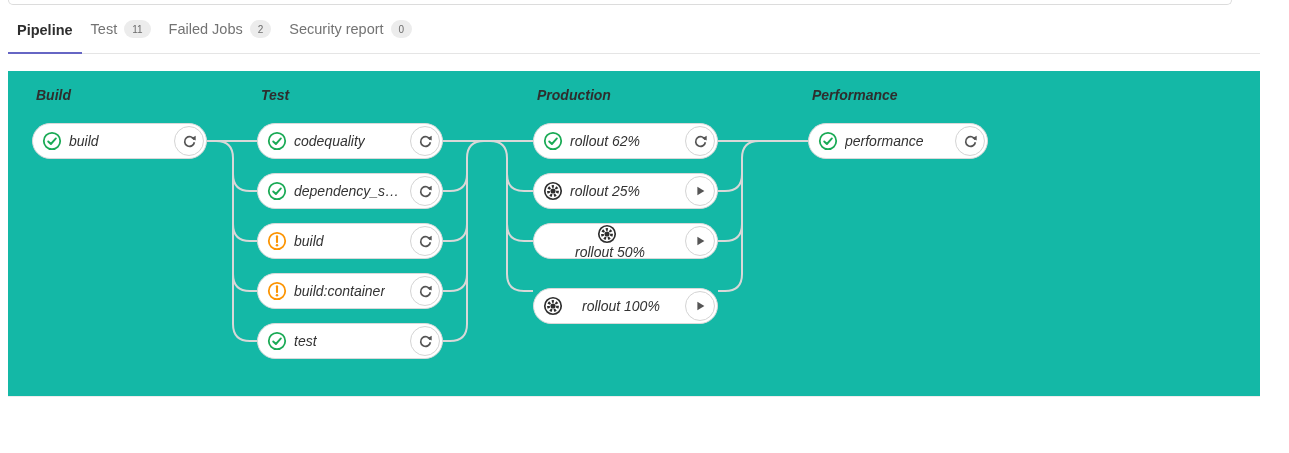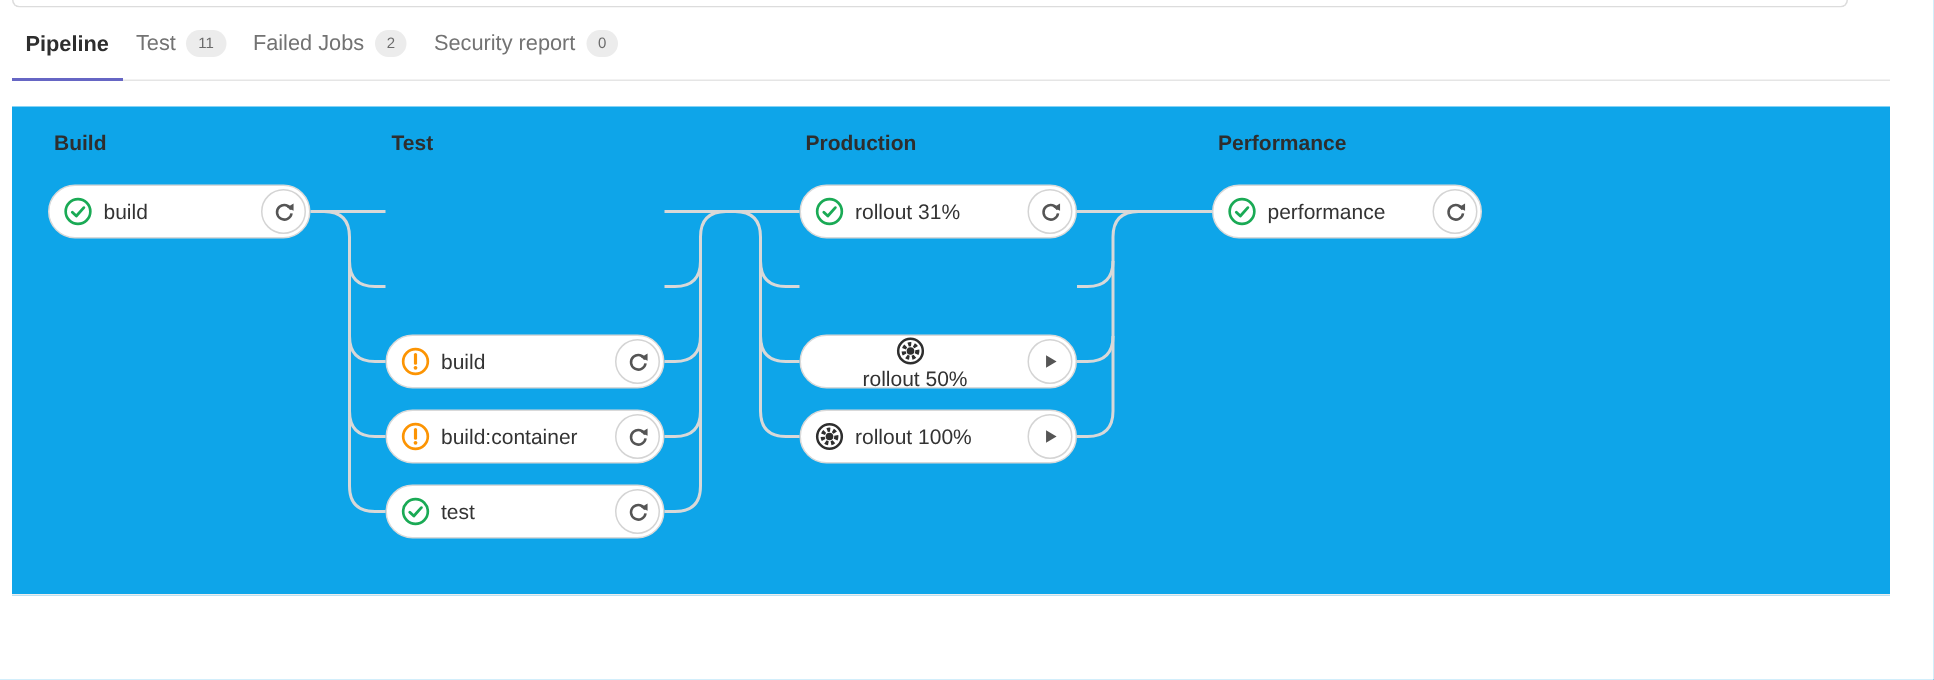--- a/index.html
+++ b/index.html
@@ -23,21 +23,21 @@
     font-size:14.5px;color:#737373;border-bottom:2px solid transparent;
   }
   .tab.active{color:#2e2e2e;font-weight:bold;border-bottom-color:#6666c4;}
   .badge{
     display:inline-block;background:#ececec;color:#6b6b6b;font-size:10px;font-weight:normal;
     border-radius:9px;padding:1.5px 8px;line-height:15px;
   }
   
   #graph{
     position:absolute;left:8px;top:71px;width:1252px;height:326px;
-    background:#0ea5e9;border-bottom:1px solid #ededed;box-sizing:border-box;
+    background:#14b8a6;border-bottom:1px solid #ededed;box-sizing:border-box;font-style:italic;
   }
   #connectors{position:absolute;left:0;top:0;pointer-events:none;}
   .stage-name{
     position:absolute;font-size:14px;font-weight:bold;color:#2e2e2e;white-space:nowrap;
   }
   .pill{
     position:absolute;height:36px;box-sizing:border-box;background:#fff;
     border:1px solid #d9d9d9;border-radius:18px;display:flex;align-items:center;
     padding:0 40px 0 9px;cursor:pointer;
   }
@@ -107,20 +107,54 @@
         <button class="action-btn">
           <span style="display:flex">
             <svg width="15" height="15" viewBox="0 0 16 16">
     <path d="M12.9 6.1 A5.2 5.2 0 1 0 13.2 8.8" fill="none" stroke="#555555" stroke-width="1.8"></path>
     <polygon points="14.6,1.8 14.6,7 9.9,4.6" fill="#555555"></polygon>
             </svg>
           </span>
         </button>
       </div>
       <div class="stage-name" style="left: 253px; top: 16px;">Test</div>
+      <div class="pill" style="left: 249px; top: 52px; width: 186px;">
+        <span class="status-icon">
+          <svg width="20" height="20" viewBox="0 0 18 18">
+    <circle cx="9" cy="9" r="7.4" fill="#fff" stroke="#1aaa55" stroke-width="1.6"></circle>
+    <path d="M5.6 9.4 L8 11.7 L12.5 6.7" fill="none" stroke="#1aaa55" stroke-width="1.7" stroke-linecap="round" stroke-linejoin="round"></path>
+          </svg>
+        </span>
+        <span class="job-name">codequality</span>
+        <button class="action-btn">
+          <span style="display:flex">
+            <svg width="15" height="15" viewBox="0 0 16 16">
+    <path d="M12.9 6.1 A5.2 5.2 0 1 0 13.2 8.8" fill="none" stroke="#555555" stroke-width="1.8"></path>
+    <polygon points="14.6,1.8 14.6,7 9.9,4.6" fill="#555555"></polygon>
+            </svg>
+          </span>
+        </button>
+      </div>
+      <div class="pill" style="left: 249px; top: 102px; width: 186px;">
+        <span class="status-icon">
+          <svg width="20" height="20" viewBox="0 0 18 18">
+    <circle cx="9" cy="9" r="7.4" fill="#fff" stroke="#1aaa55" stroke-width="1.6"></circle>
+    <path d="M5.6 9.4 L8 11.7 L12.5 6.7" fill="none" stroke="#1aaa55" stroke-width="1.7" stroke-linecap="round" stroke-linejoin="round"></path>
+          </svg>
+        </span>
+        <span class="job-name">dependency_s…</span>
+        <button class="action-btn">
+          <span style="display:flex">
+            <svg width="15" height="15" viewBox="0 0 16 16">
+    <path d="M12.9 6.1 A5.2 5.2 0 1 0 13.2 8.8" fill="none" stroke="#555555" stroke-width="1.8"></path>
+    <polygon points="14.6,1.8 14.6,7 9.9,4.6" fill="#555555"></polygon>
+            </svg>
+          </span>
+        </button>
+      </div>
       <div class="pill" style="left: 249px; top: 152px; width: 186px;">
         <span class="status-icon">
           <svg width="20" height="20" viewBox="0 0 18 18">
     <circle cx="9" cy="9" r="7.4" fill="#fff" stroke="#fc9403" stroke-width="1.6"></circle>
     <path d="M9 4.8 L9 10" stroke="#fc9403" stroke-width="1.9" stroke-linecap="round"></path>
     <circle cx="9" cy="12.8" r="1.15" fill="#fc9403"></circle>
           </svg>
         </span>
         <span class="job-name">build</span>
         <button class="action-btn">
@@ -168,64 +202,81 @@
         </button>
       </div>
       <div class="stage-name" style="left: 529px; top: 16px;">Production</div>
       <div class="pill" style="left: 525px; top: 52px; width: 185px;">
         <span class="status-icon">
           <svg width="20" height="20" viewBox="0 0 18 18">
     <circle cx="9" cy="9" r="7.4" fill="#fff" stroke="#1aaa55" stroke-width="1.6"></circle>
     <path d="M5.6 9.4 L8 11.7 L12.5 6.7" fill="none" stroke="#1aaa55" stroke-width="1.7" stroke-linecap="round" stroke-linejoin="round"></path>
           </svg>
         </span>
-        <span class="job-name">rollout 31%</span>
-        <button class="action-btn">
-          <span style="display:flex">
-            <svg width="15" height="15" viewBox="0 0 16 16">
-    <path d="M12.9 6.1 A5.2 5.2 0 1 0 13.2 8.8" fill="none" stroke="#555555" stroke-width="1.8"></path>
-    <polygon points="14.6,1.8 14.6,7 9.9,4.6" fill="#555555"></polygon>
-            </svg>
-          </span>
-        </button>
-      </div>
-      <div class="pill" style="left: 525px; top: 152px; width: 185px; flex-direction: column;">
+        <span class="job-name">rollout 62%</span>
+        <button class="action-btn">
+          <span style="display:flex">
+            <svg width="15" height="15" viewBox="0 0 16 16">
+    <path d="M12.9 6.1 A5.2 5.2 0 1 0 13.2 8.8" fill="none" stroke="#555555" stroke-width="1.8"></path>
+    <polygon points="14.6,1.8 14.6,7 9.9,4.6" fill="#555555"></polygon>
+            </svg>
+          </span>
+        </button>
+      </div>
+      <div class="pill" style="left: 525px; top: 102px; width: 185px;">
         <span class="status-icon">
           <svg width="20" height="20" viewBox="0 0 18 18">
     <circle cx="9" cy="9" r="7.4" fill="#fff" stroke="#2e2e2e" stroke-width="1.5"></circle>
     <circle cx="9" cy="9" r="2.3" fill="#2e2e2e"></circle>
     <circle cx="9" cy="9" r="4.1" fill="none" stroke="#2e2e2e" stroke-width="2.5" stroke-dasharray="1.9 1.65"></circle>
           </svg>
         </span>
-        <span class="job-name">rollout 50%</span>
+        <span class="job-name">rollout 25%</span>
         <button class="action-btn">
           <span style="display:flex">
             <svg width="14" height="14" viewBox="0 0 16 16">
     <path d="M5 3.2 L5 12.8 L13 8 Z" fill="#555555"></path>
             </svg>
           </span>
         </button>
       </div>
-      <div class="pill" style="left: 525px; top: 202px; width: 185px;">
+      <div class="pill" style="left: 525px; top: 152px; width: 185px; flex-direction: column;">
         <span class="status-icon">
           <svg width="20" height="20" viewBox="0 0 18 18">
     <circle cx="9" cy="9" r="7.4" fill="#fff" stroke="#2e2e2e" stroke-width="1.5"></circle>
     <circle cx="9" cy="9" r="2.3" fill="#2e2e2e"></circle>
     <circle cx="9" cy="9" r="4.1" fill="none" stroke="#2e2e2e" stroke-width="2.5" stroke-dasharray="1.9 1.65"></circle>
           </svg>
         </span>
-        <span class="job-name">rollout 100%</span>
+        <span class="job-name">rollout 50%</span>
         <button class="action-btn">
           <span style="display:flex">
             <svg width="14" height="14" viewBox="0 0 16 16">
     <path d="M5 3.2 L5 12.8 L13 8 Z" fill="#555555"></path>
             </svg>
           </span>
         </button>
       </div>
+      <div class="pill" style="left: 525px; top: 217px; width: 185px; gap: 12px;">
+        <span class="status-icon">
+          <svg width="20" height="20" viewBox="0 0 18 18">
+    <circle cx="9" cy="9" r="7.4" fill="#fff" stroke="#2e2e2e" stroke-width="1.5"></circle>
+    <circle cx="9" cy="9" r="2.3" fill="#2e2e2e"></circle>
+    <circle cx="9" cy="9" r="4.1" fill="none" stroke="#2e2e2e" stroke-width="2.5" stroke-dasharray="1.9 1.65"></circle>
+          </svg>
+        </span>
+        <span class="job-name">rollout 100%</span>
+        <button class="action-btn">
+          <span style="display:flex">
+            <svg width="14" height="14" viewBox="0 0 16 16">
+    <path d="M5 3.2 L5 12.8 L13 8 Z" fill="#555555"></path>
+            </svg>
+          </span>
+        </button>
+      </div>
       <div class="stage-name" style="left: 804px; top: 16px;">Performance</div>
       <div class="pill" style="left: 800px; top: 52px; width: 180px;">
         <span class="status-icon">
           <svg width="20" height="20" viewBox="0 0 18 18">
     <circle cx="9" cy="9" r="7.4" fill="#fff" stroke="#1aaa55" stroke-width="1.6"></circle>
     <path d="M5.6 9.4 L8 11.7 L12.5 6.7" fill="none" stroke="#1aaa55" stroke-width="1.7" stroke-linecap="round" stroke-linejoin="round"></path>
           </svg>
         </span>
         <span class="job-name">performance</span>
         <button class="action-btn">

